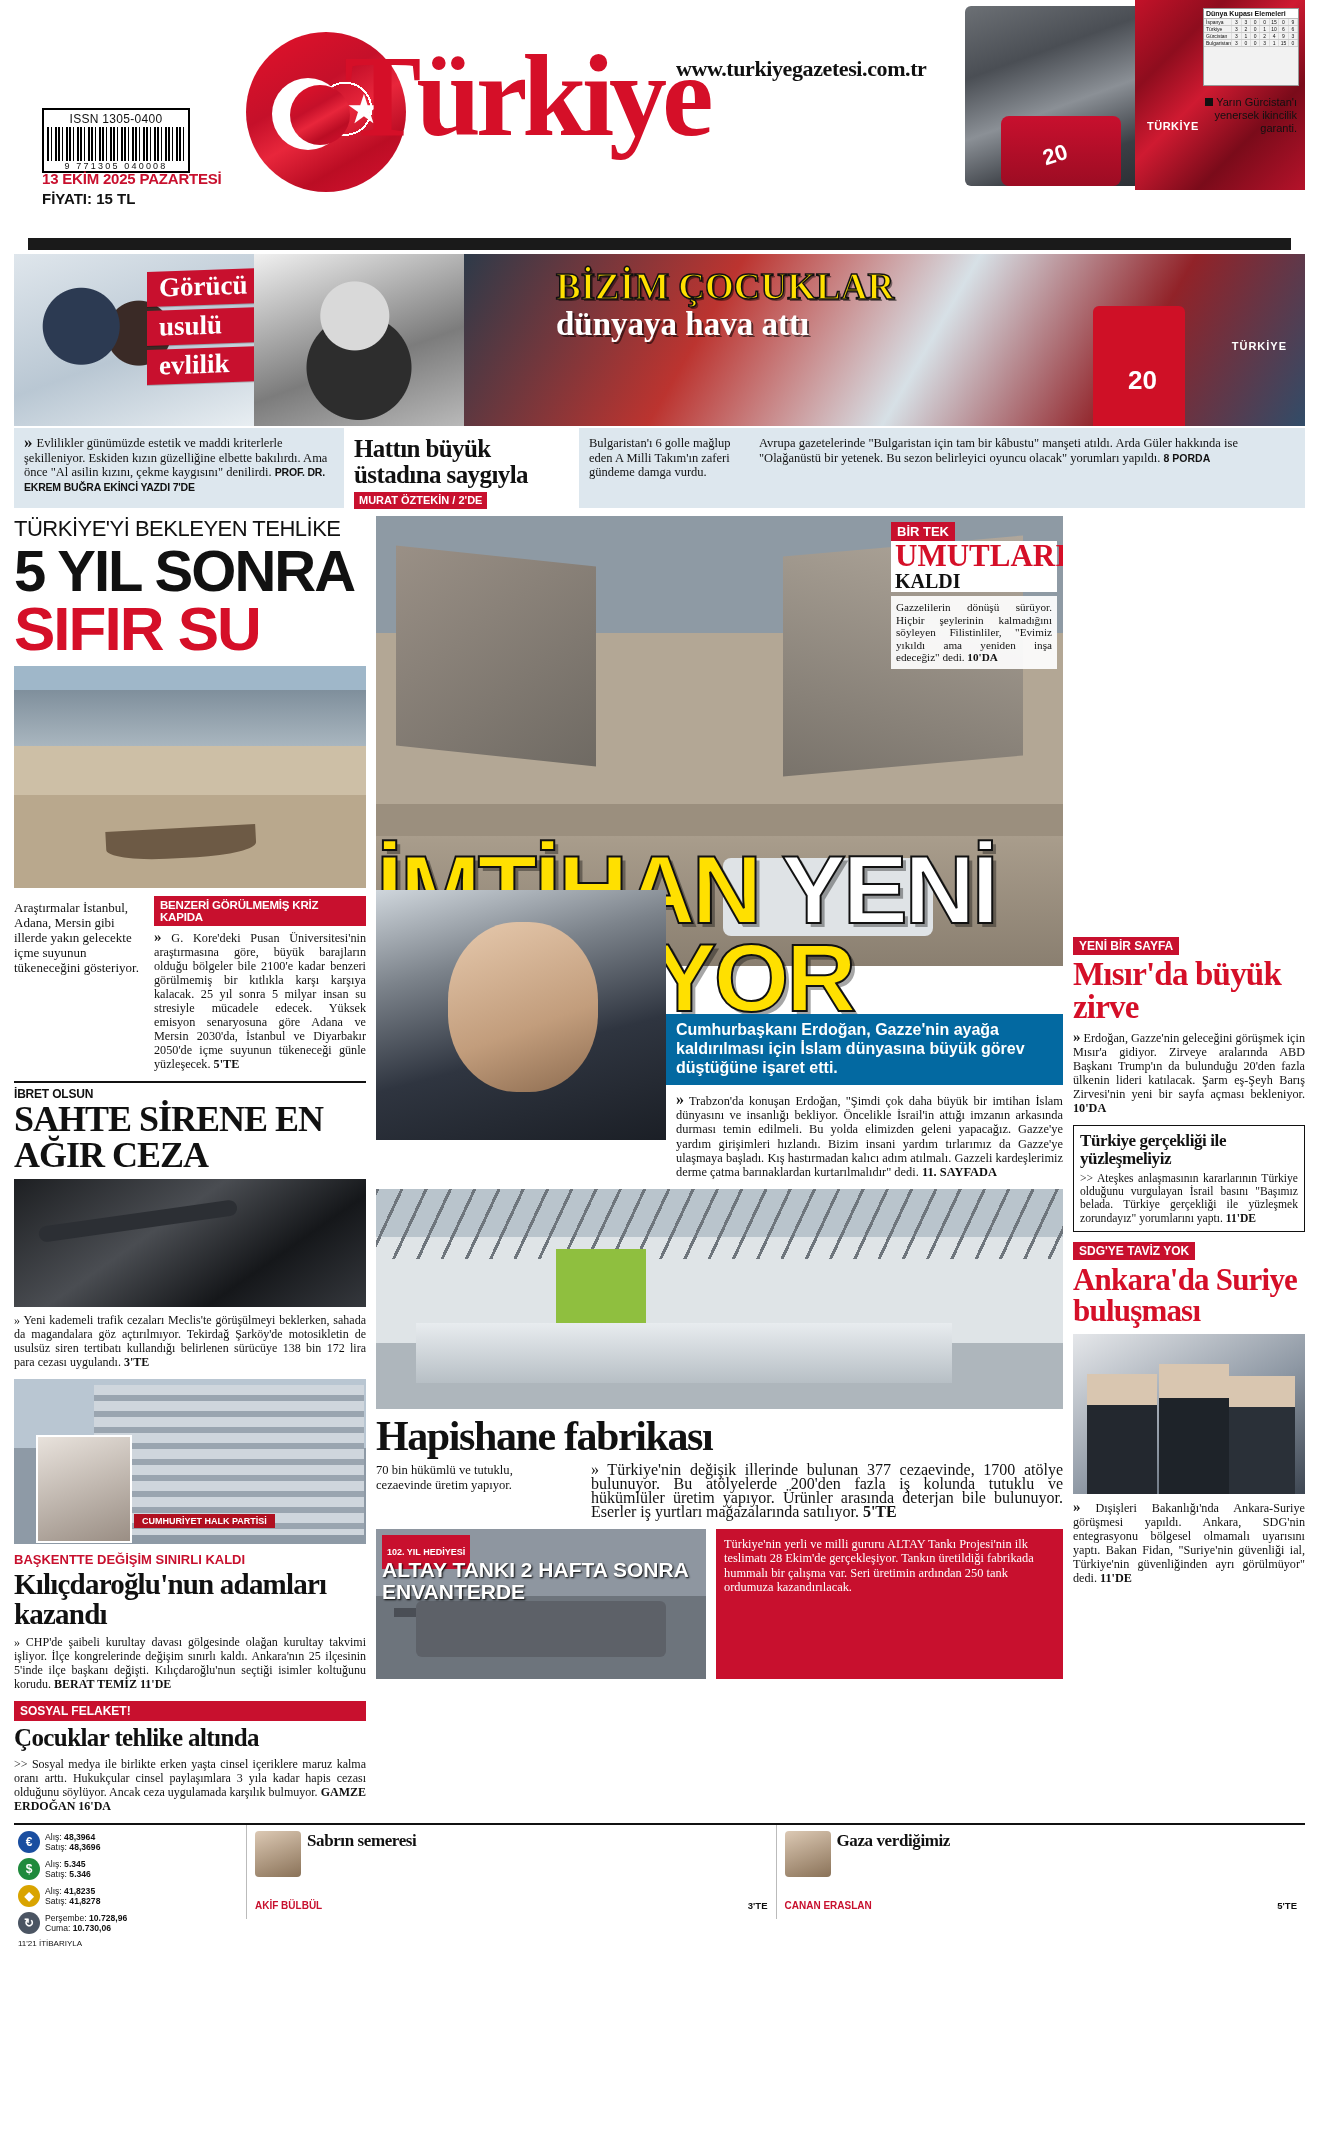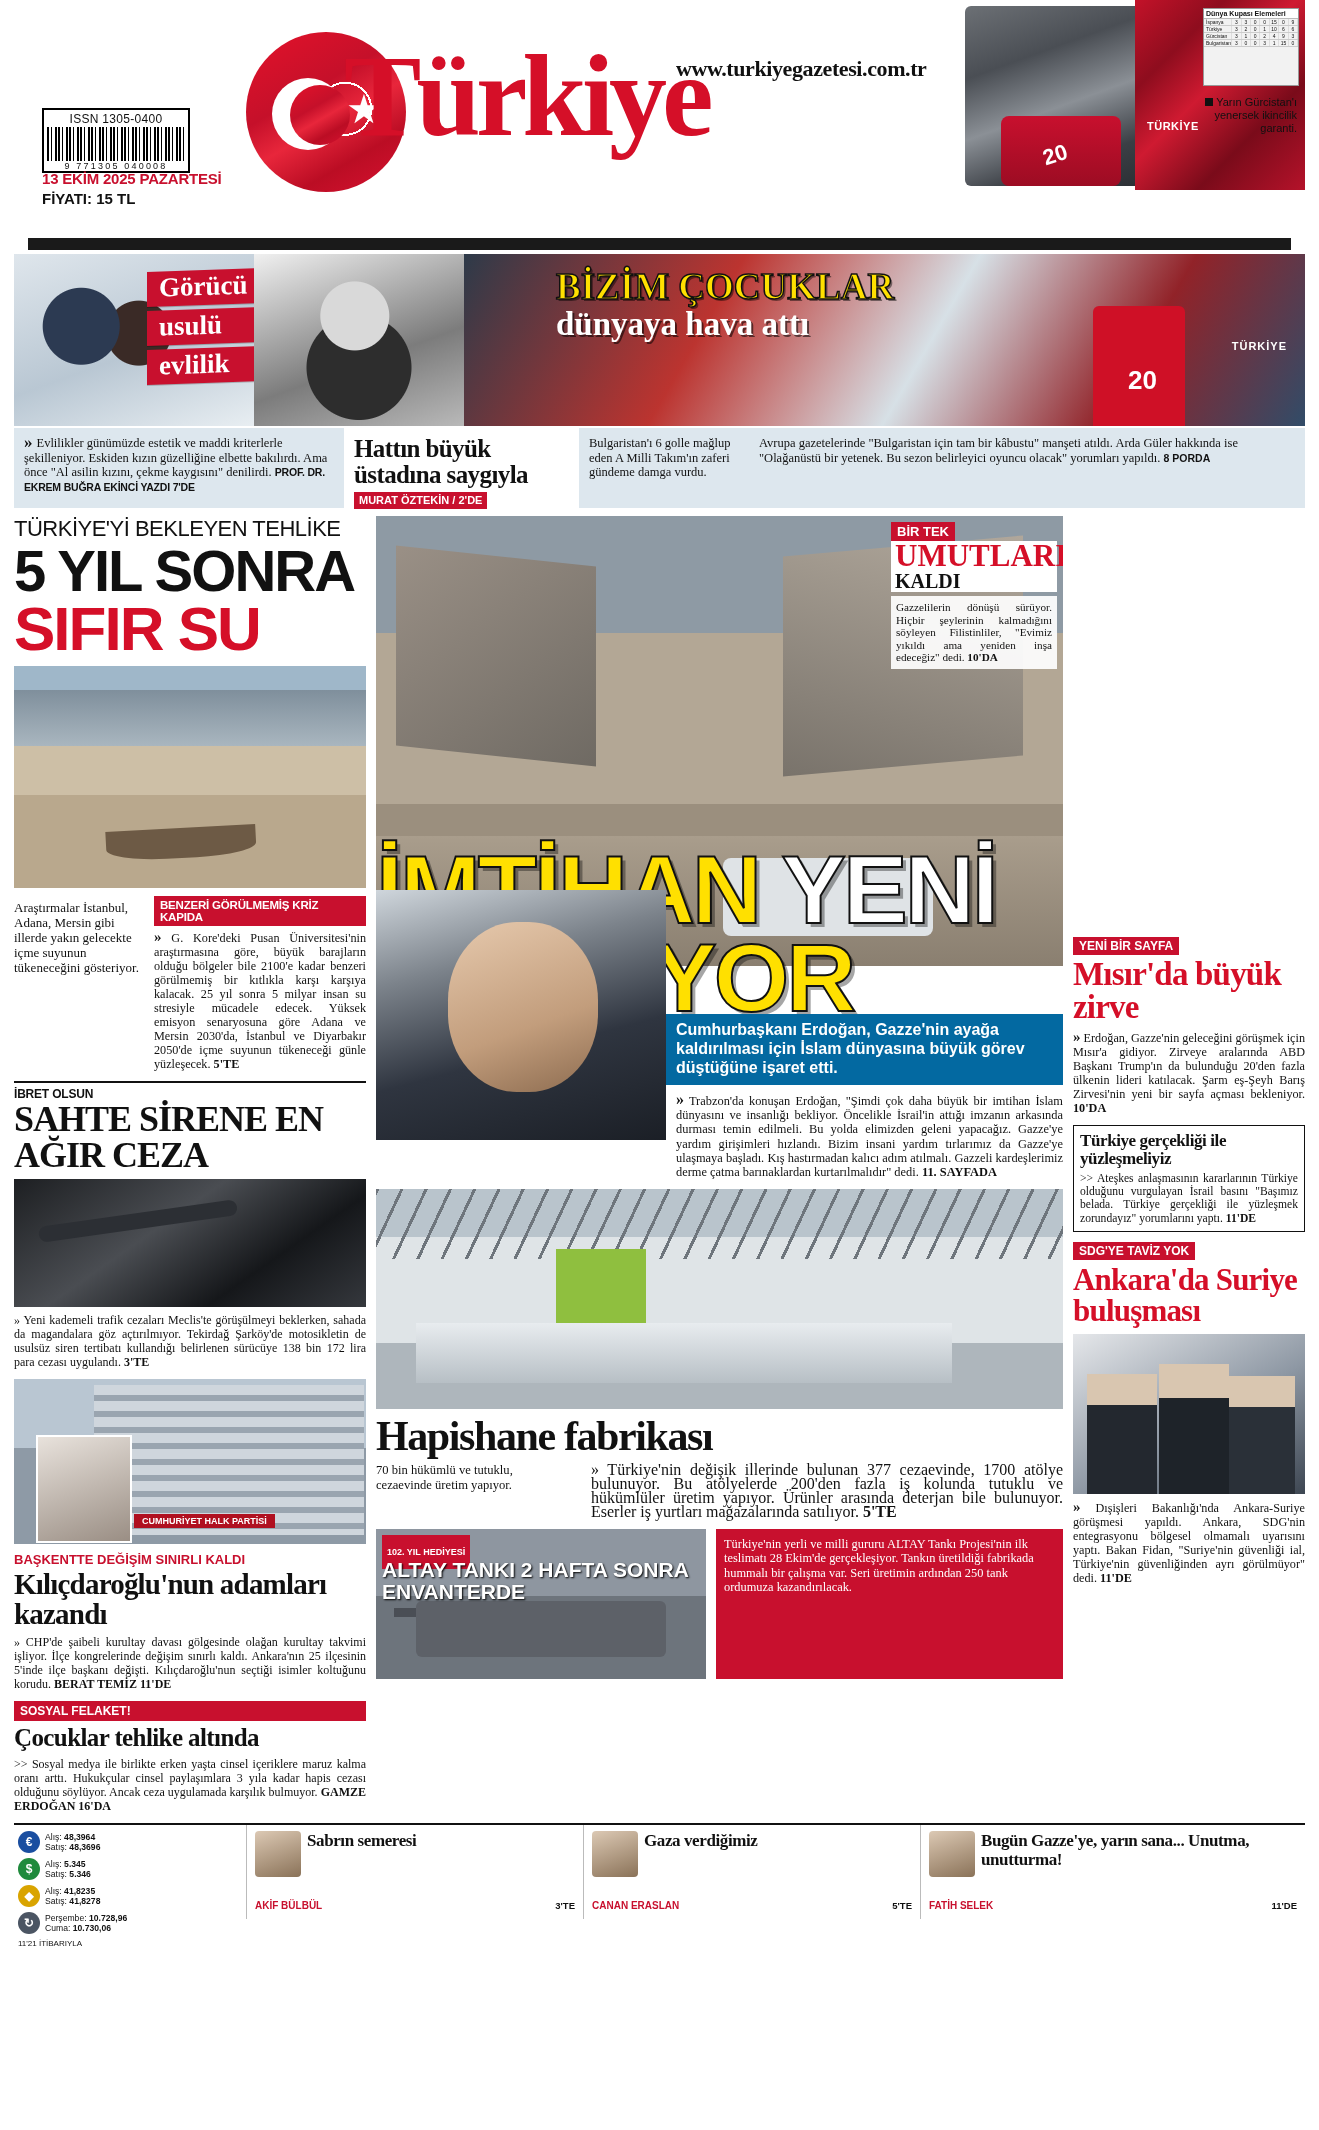--- a/index.html
+++ b/index.html
@@ -557,21 +557,15 @@
           <div class="ct">Sabrın semeresi</div>
           <div class="cn">AKİF BÜLBÜL</div>
           <div class="cp">3'TE</div>
         </div>
         <div class="cs">
           <div class="av"></div>
           <div class="ct">Gaza verdiğimiz</div>
           <div class="cn">CANAN ERASLAN</div>
           <div class="cp">5'TE</div>
         </div>
-        <div class="cs wide">
-          <div class="av"></div>
-          <div class="ct">Bugün Gazze'ye, yarın sana... Unutma, unutturma!</div>
-          <div class="cn">FATİH SELEK</div>
-          <div class="cp">11'DE</div>
-        </div>
       </div>
   </div>
 </div>
 
 </body></html>

